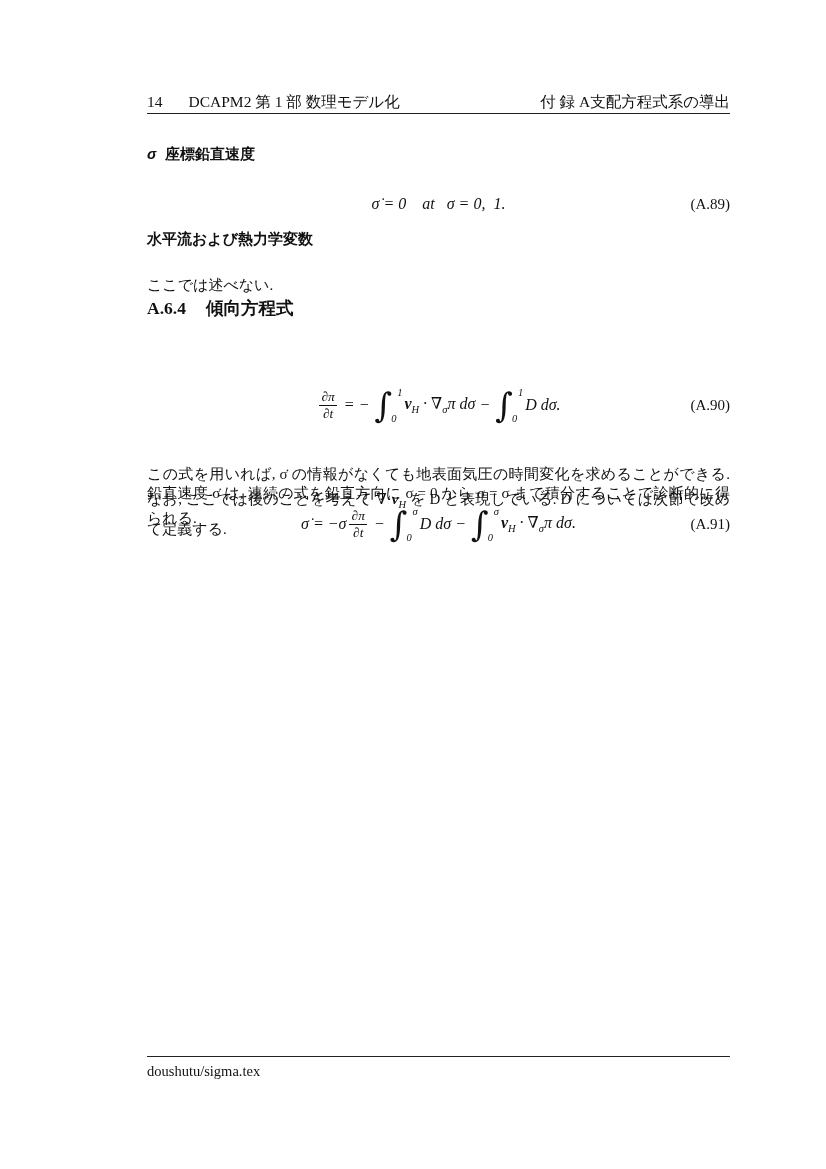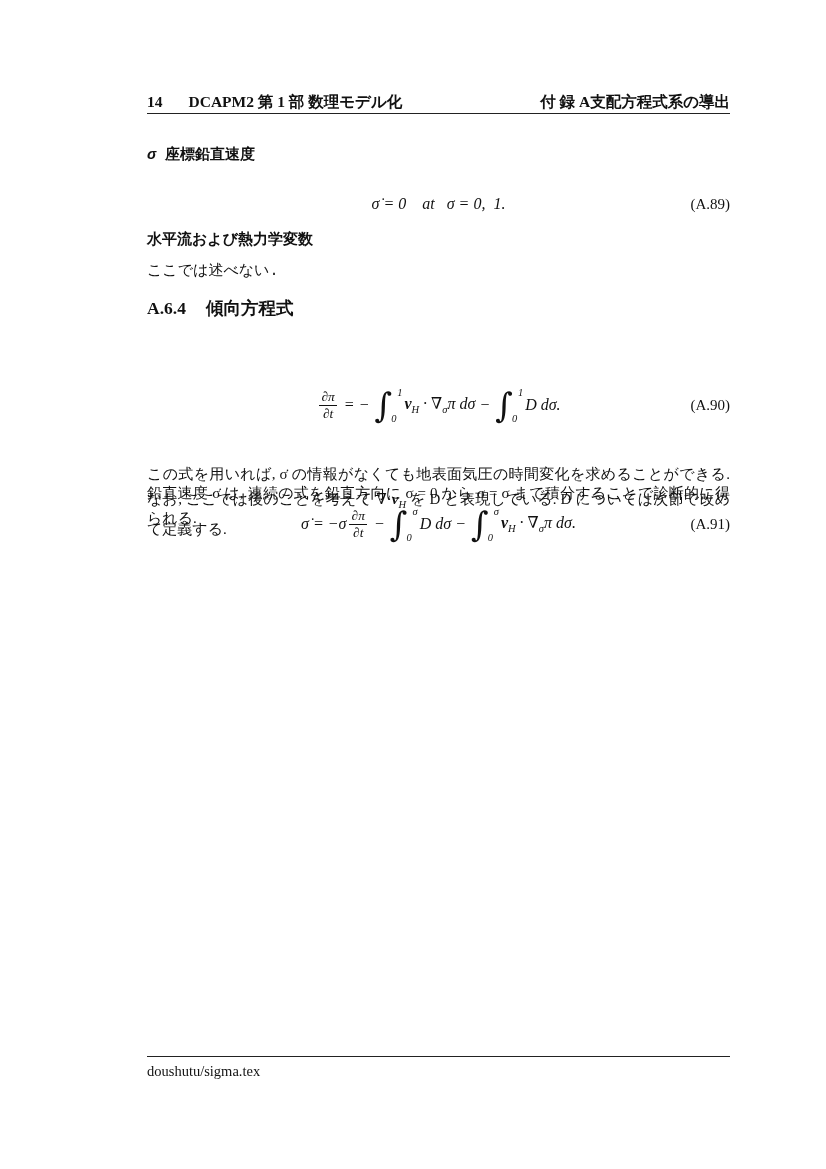--- a/index.html
+++ b/index.html
@@ -8,21 +8,21 @@
     width:826px; height:1169px;
     background:#ffffff;
     color:#111;
     font-family:"Liberation Serif","DejaVu Serif",serif;
     overflow:hidden;
   }
   
   .header {
     position:absolute; left:147px; top:92px; width:583px;
     display:flex; align-items:center;
-    font-weight:bold; font-size:15.5px; line-height:20px;
+    font-weight:normal; font-size:15.5px; line-height:20px;
   }
   .page-num { margin-right:26px; }
   .header-spacer { flex:1; }
   .header-right-label { }
   .header-rule {
     position:absolute; left:147px; top:113px; width:583px;
     border-top:1.4px solid #222; height:0;
   }
   
   .block { position:absolute; left:147px; width:583px; font-size:15px; line-height:25px; }
@@ -81,21 +81,21 @@
     <span class="math">σ</span><span> 座標鉛直速度</span>
   </div>
 
   <div class="equation" style="top:190px; height:28px;">
     <span class="eq-body math">σ̇ = 0    at   σ = 0,  1.</span>
     <span class="eq-tag">(A.89)</span>
   </div>
 
   <div class="block para-heading" style="top:228px;">水平流および熱力学変数</div>
 
-  <div class="block" style="top:259px;font-family:Liberation Mono, monospace;">ここでは述べない.</div>
+  <div class="block" style="top:273px;">ここでは述べない.</div>
 
   <div class="block section-heading" style="top:296px;">
     <span class="section-number">A.6.4</span><span>傾向方程式</span>
   </div>
 
 
   <div class="equation" style="top:382px; height:46px;">
     <span class="eq-body">
       <span class="frac">
         <span class="fnum">∂π</span>

